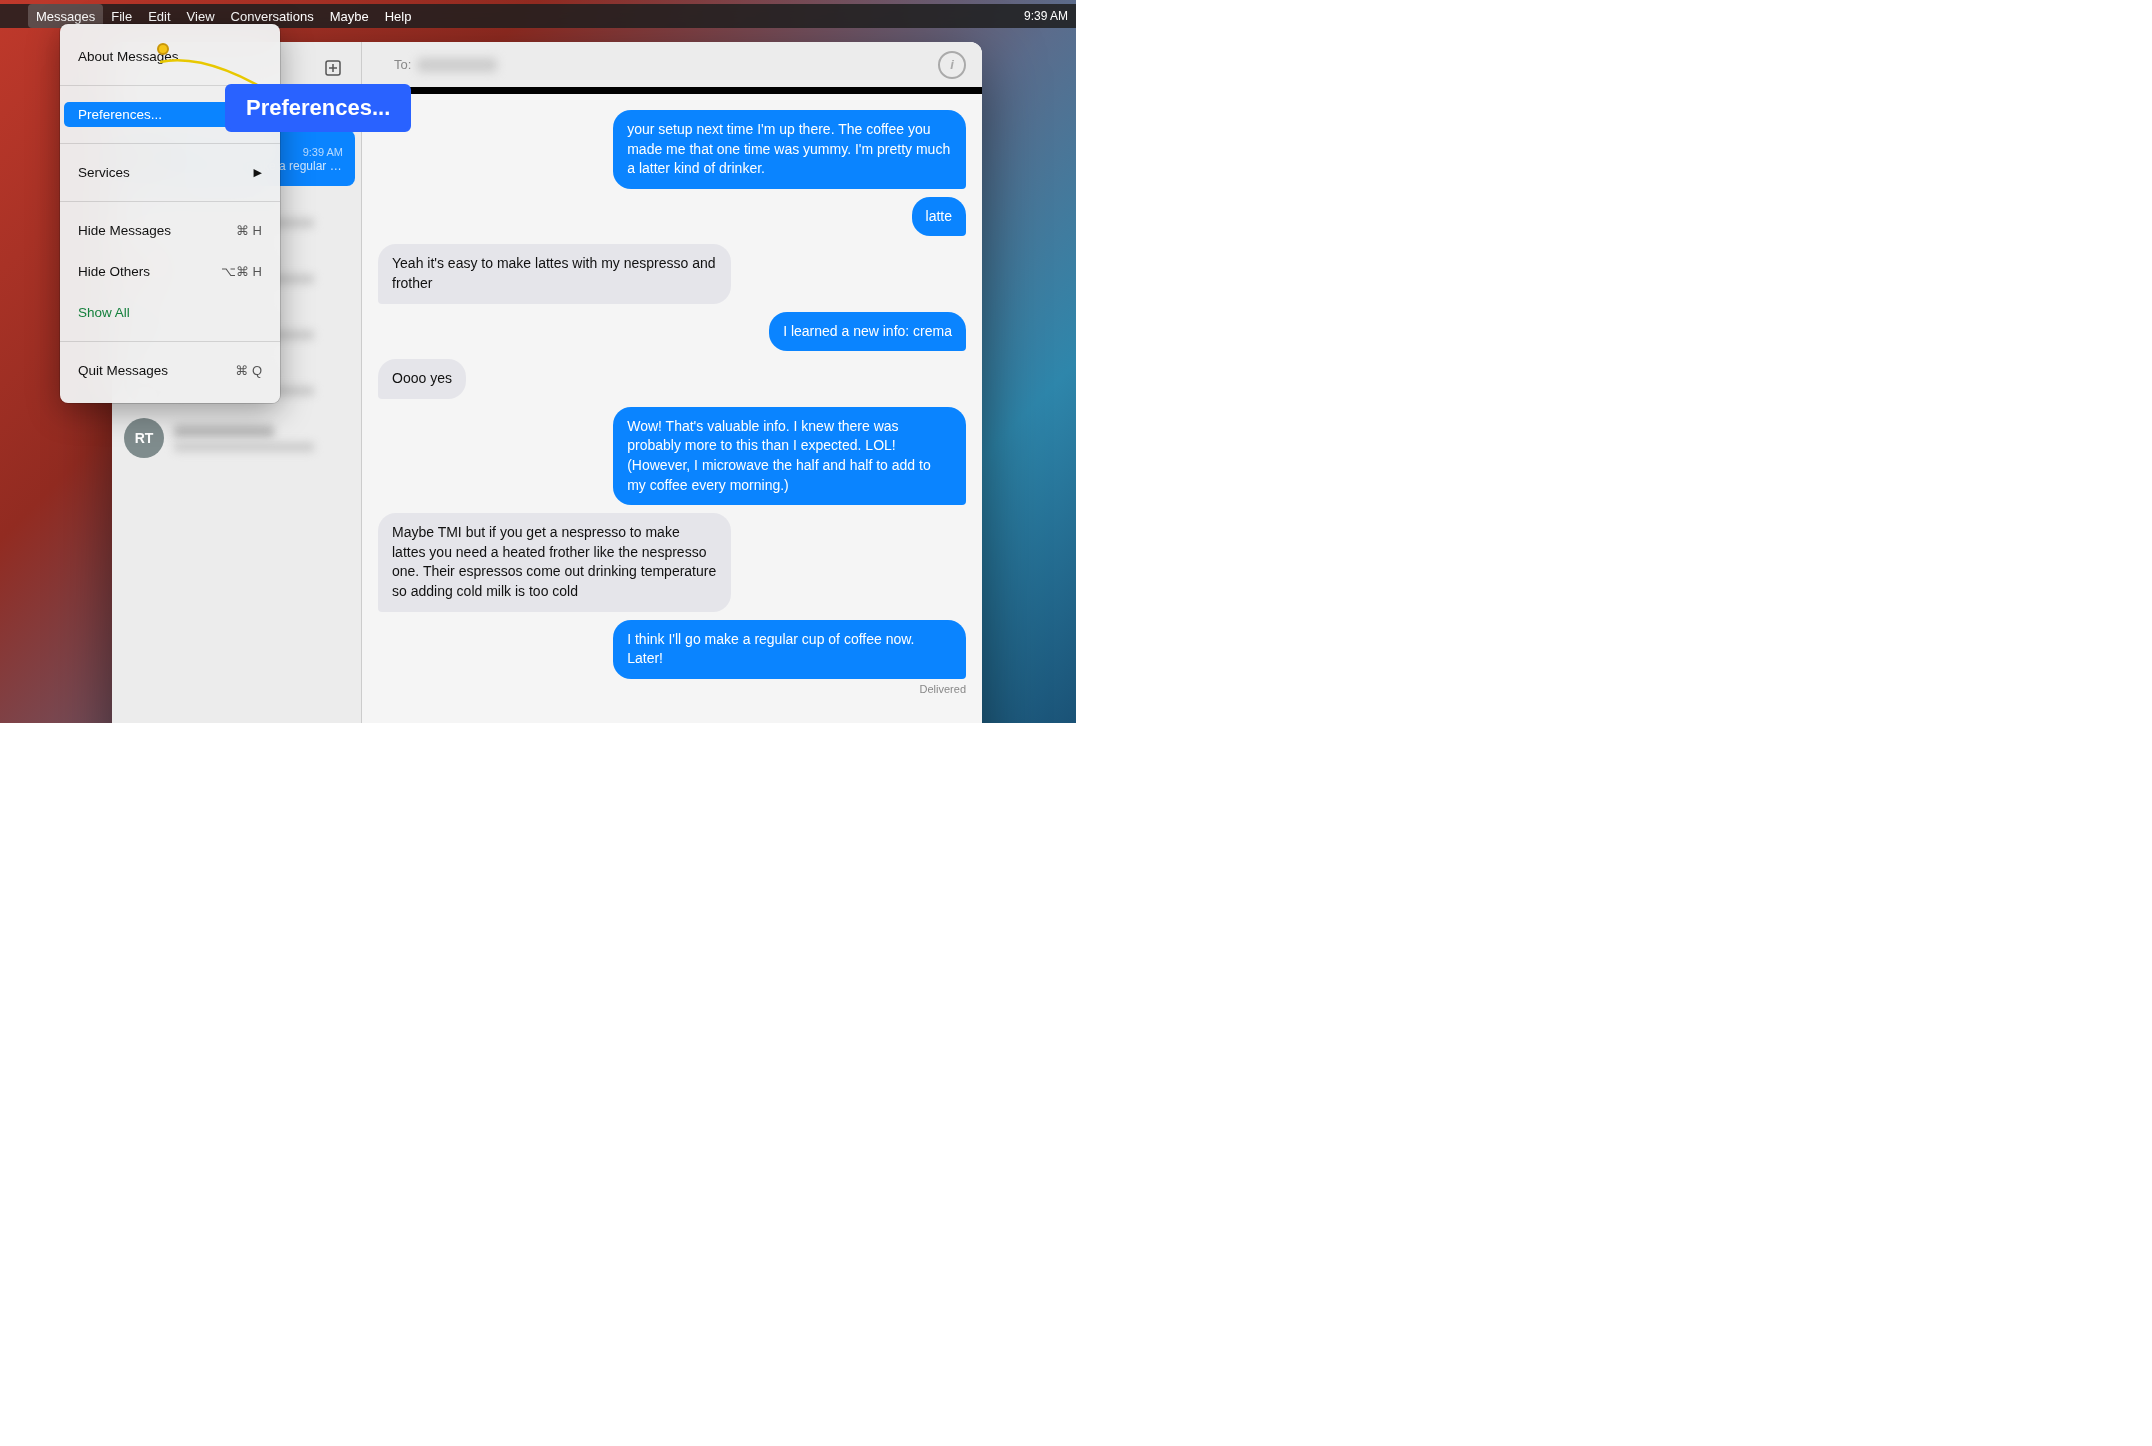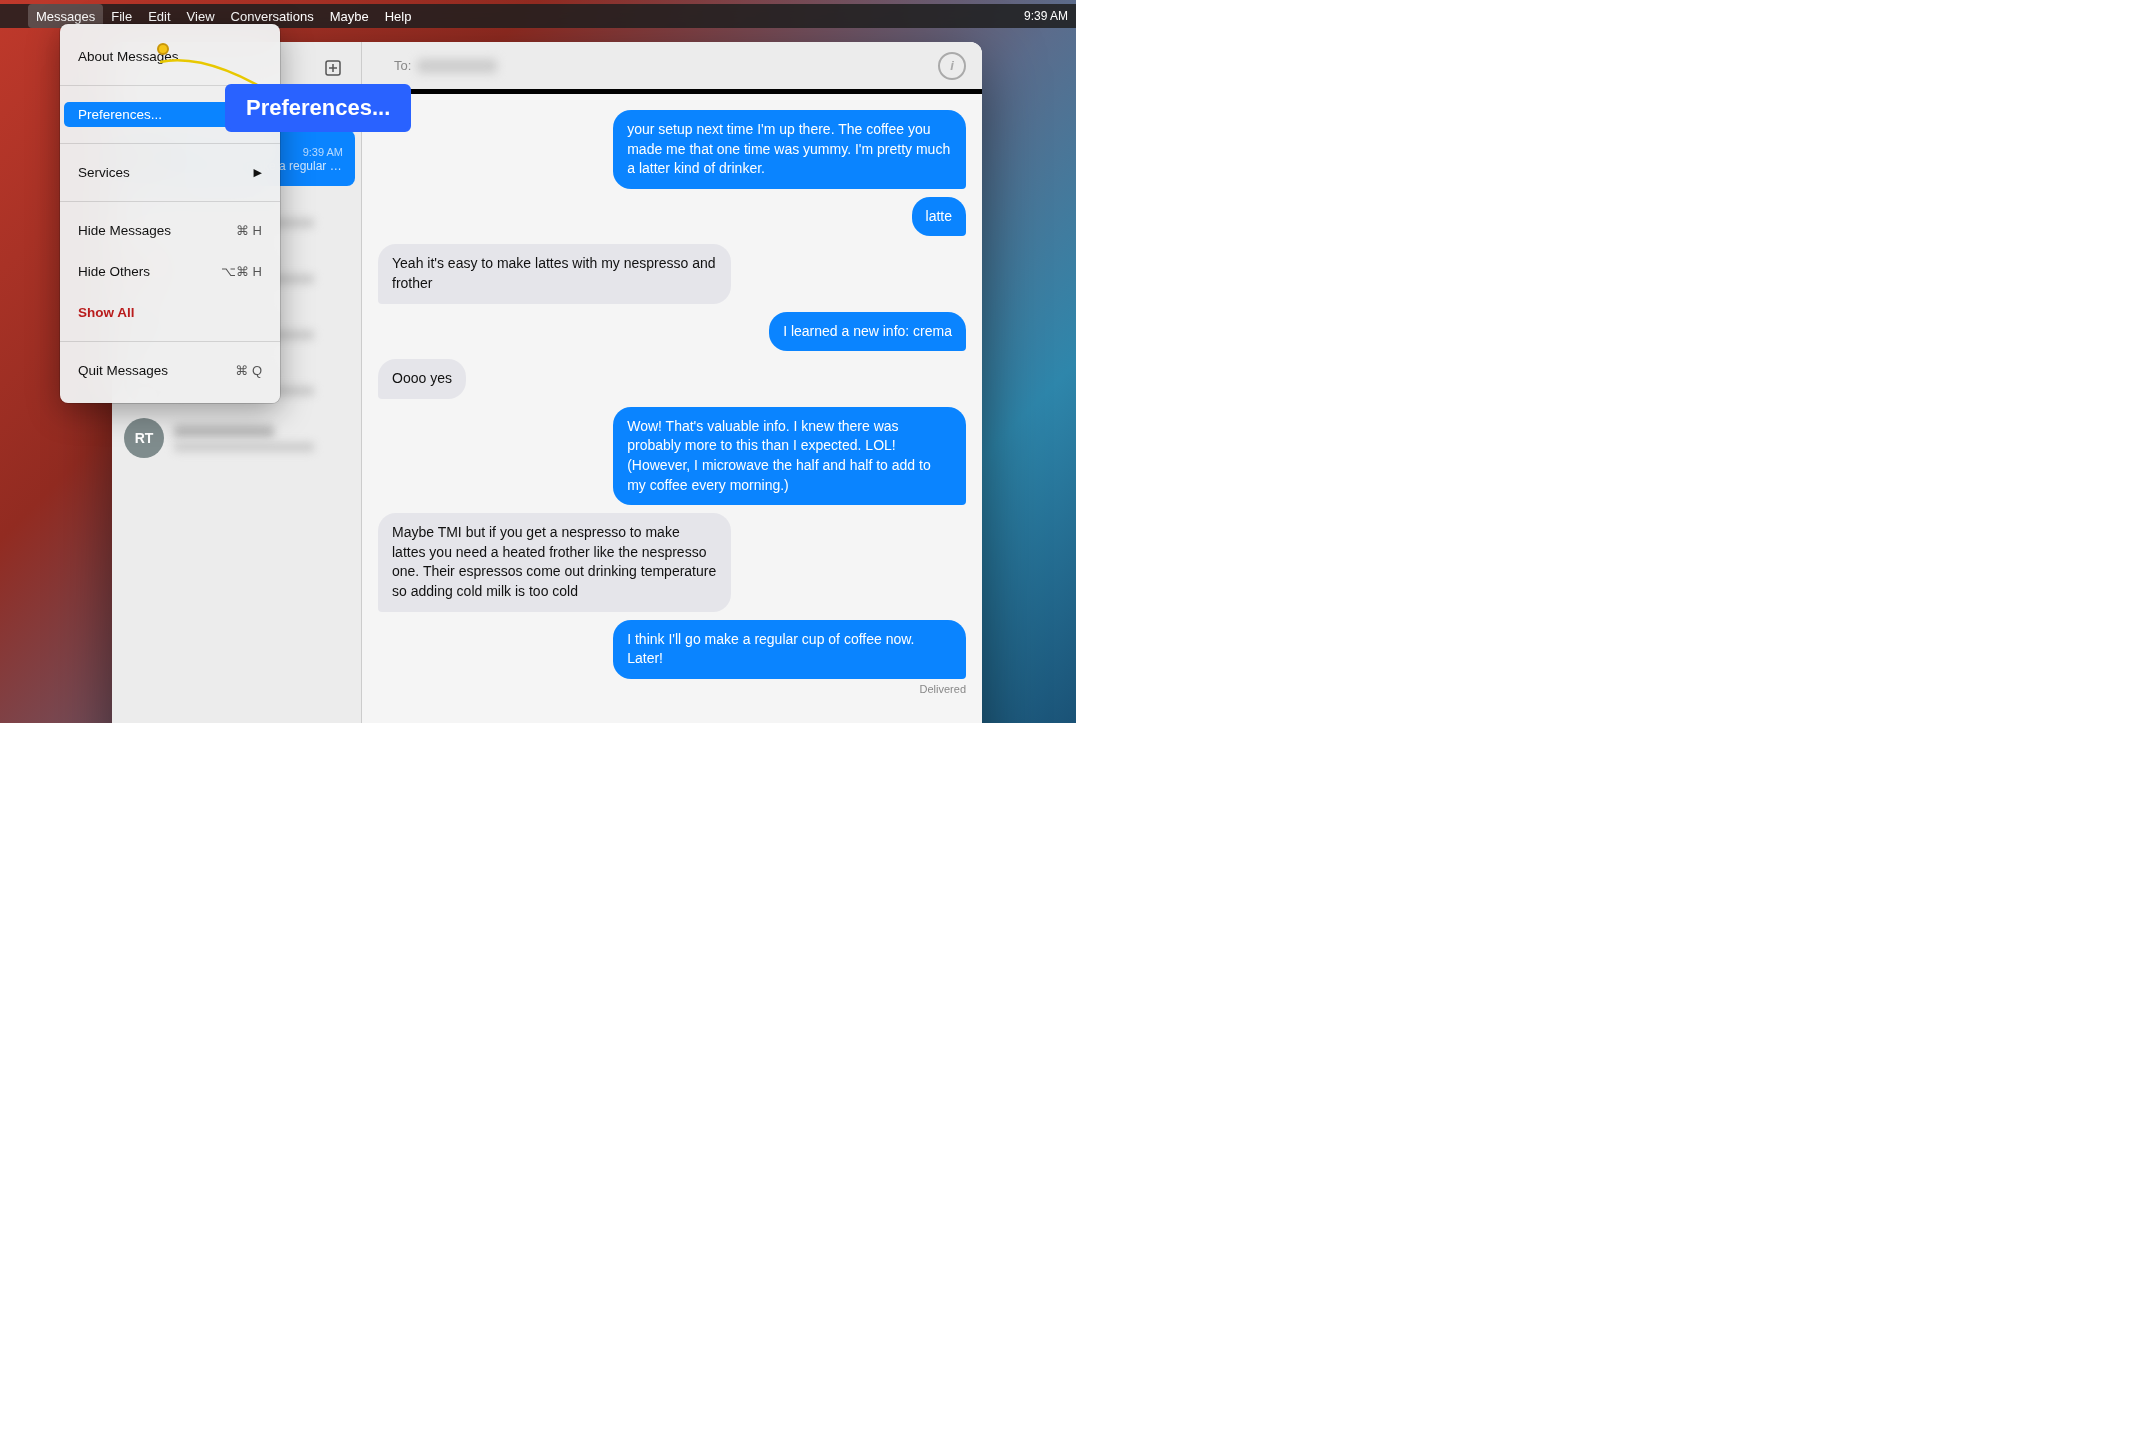--- a/index.html
+++ b/index.html
@@ -192,21 +192,21 @@
       flex-direction: column;
       background: #f5f5f5;
     }
     .chat-header {
       height: 52px;
       display: flex;
       align-items: center;
       justify-content: space-between;
       padding: 0 16px;
       background: rgba(235,235,235,0.95);
-      border-bottom: 5px solid #000000;
+      border-bottom: 7px solid #000000;
     }
     .info-btn {
       width: 28px; height: 28px;
       border-radius: 50%;
       border: 2px solid #aaa;
       display: flex; align-items: center; justify-content: center;
       font-size: 13px; color: #aaa; font-style: italic; font-weight: 700;
     }
 
     
@@ -304,22 +304,21 @@
       cursor: default;
       border-radius: 5px;
       margin: 16px 4px;
     }
     .menu-item.highlighted {
       background: #0a84ff;
       color: white;
       border-radius: 5px;
     }
     .menu-item.disabled {
-      color: #b91c1c;
-      font-weight: bold;
+      color: #15803d;
     }
     .menu-separator {
       height: 1px;
       background: rgba(0,0,0,0.12);
       margin: 4px 0;
     }
     .menu-shortcut {
       display: flex;
       align-items: center;
       gap: 3px;

